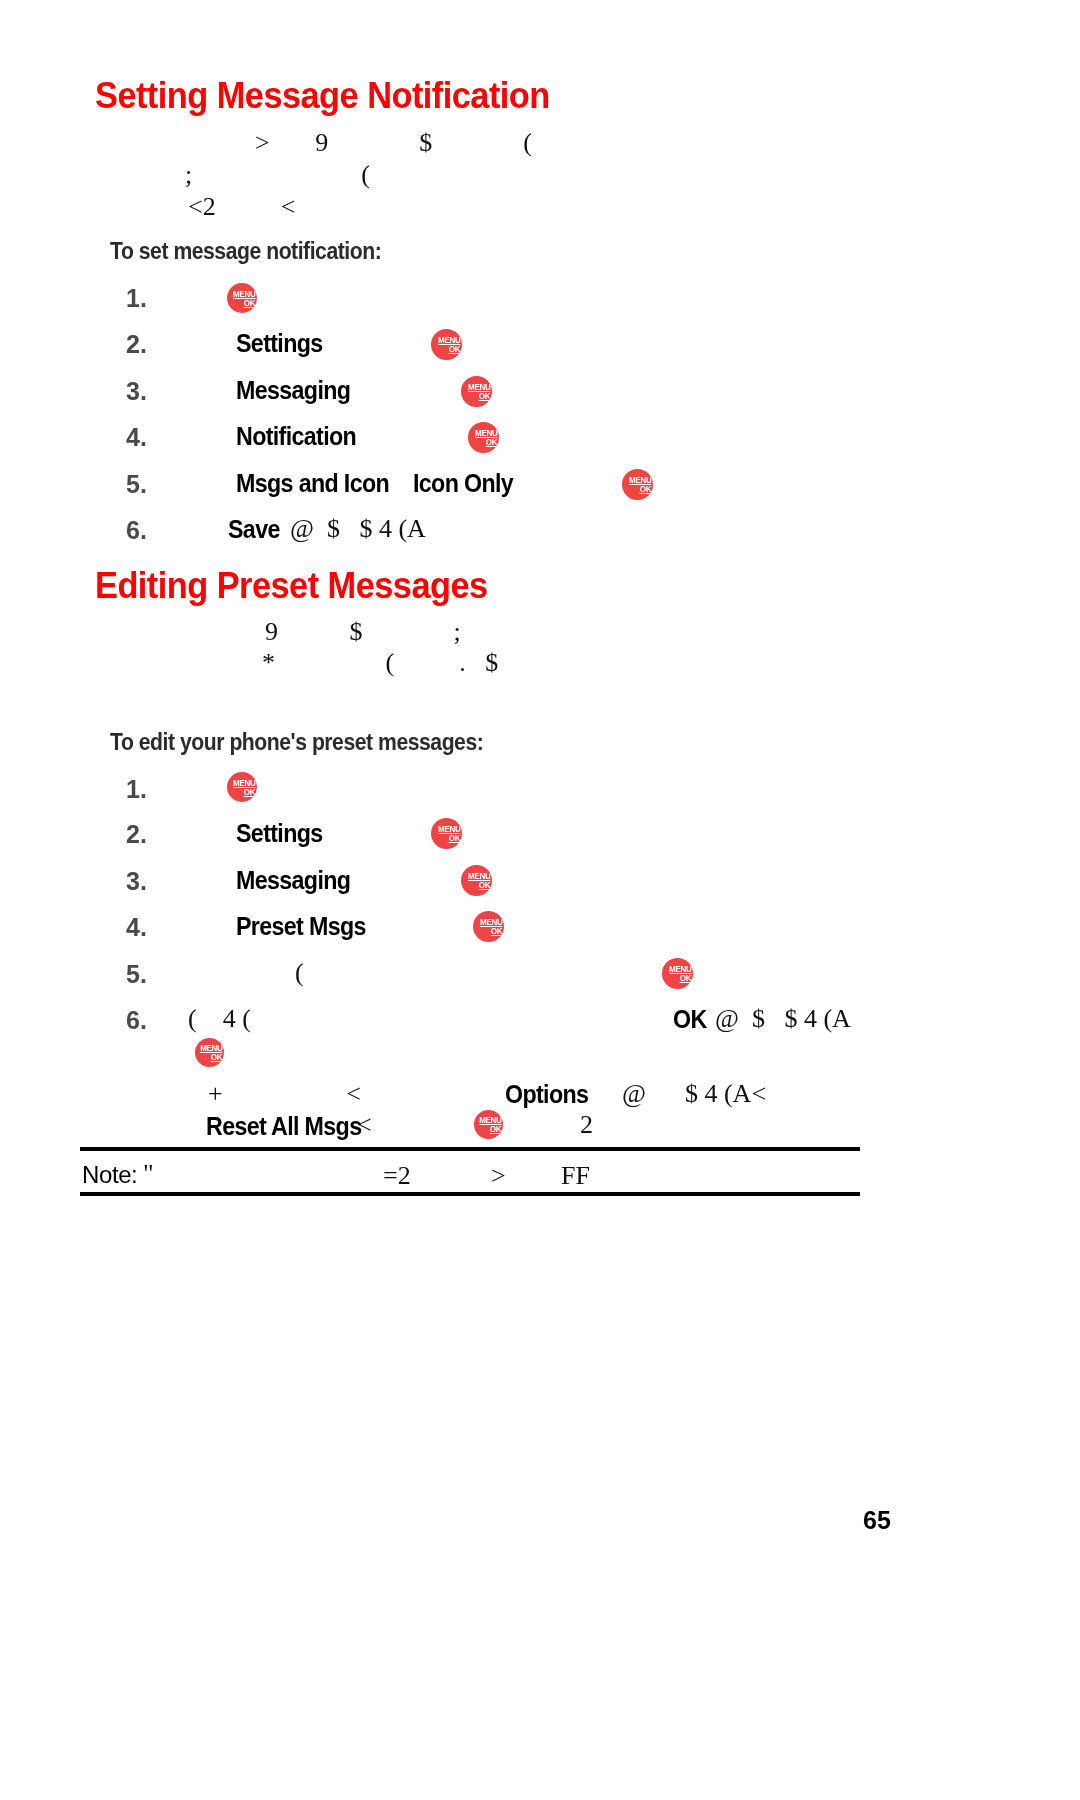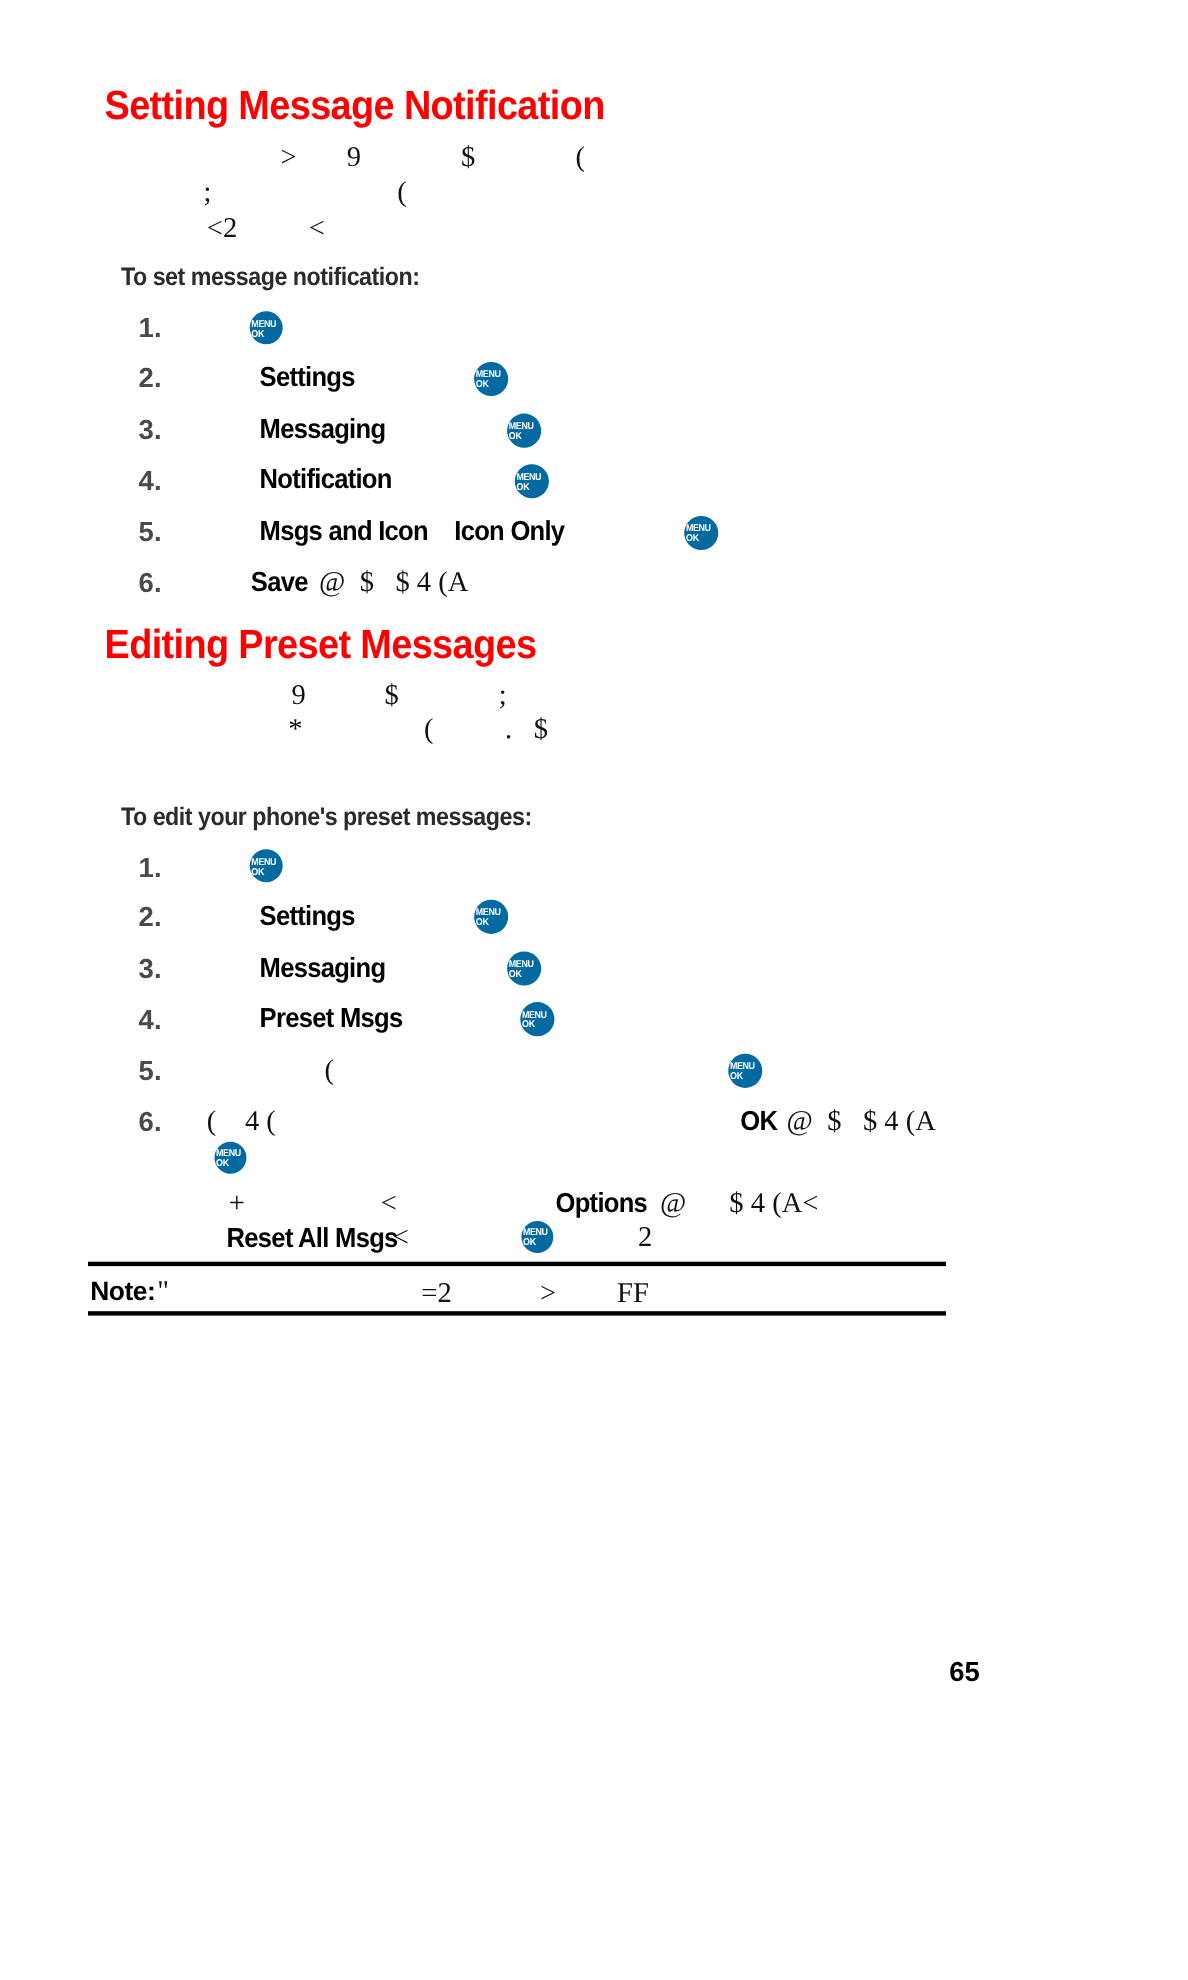--- a/index.html
+++ b/index.html
@@ -81,29 +81,30 @@
     position: absolute;
     font-family: "Liberation Serif", serif;
     font-size: 26px;
     color: #111111;
     white-space: pre;
   }
 
   
   .menuok {
     position: absolute;
-    background: #0369a1;
+    background: #ef4444;
     border-radius: 50%;
     color: #ffffff;
-    text-align: left;
+    text-align: right;
     font-family: "Liberation Sans", sans-serif;
     font-weight: bold;
     line-height: 1;
     overflow: hidden;
     box-sizing: border-box;
+    text-decoration: underline;
   }
   .menuok .l1 {
     display: block;
     font-size: 9px;
     letter-spacing: -0.4px;
     transform: scaleX(0.9);
   }
   .menuok .l2 {
     display: block;
     font-size: 9px;
@@ -114,21 +115,21 @@
   .menuok.sz2 { width: 31px; height: 31px; padding-top: 7px; }
   .menuok.sz3 { width: 29px; height: 29px; padding-top: 6px; }
 
   
   .rule {
     position: absolute;
     background: #000000;
   }
   .note-label {
     position: absolute;
-    font-weight: bold;
+    font-weight: normal;
     font-size: 24px;
     color: #000000;
     letter-spacing: -0.4px;
     white-space: nowrap;
   }
   .note-stray {
     position: absolute;
     font-family: "Liberation Serif", serif;
     font-size: 26px;
     color: #111111;
@@ -250,21 +251,21 @@
   <div class="step-text bold" style="left:673px; top:1005px;">OK</div>
   <div class="stray" style="left:715px; top:1004px;">@  $   $ 4 (A</div>
 
   <div class="menuok sz3" style="left:195px; top:1038px;">
     <span class="l1">MENU</span>
     <span class="l2">OK</span>
   </div>
 
   <div class="stray" style="left:208px; top:1079px;">+                   &lt;</div>
   <div class="step-text bold" style="left:505px; top:1080px;">Options</div>
-  <div class="stray" style="left:600px; top:1079px;">@      $ 4 (A&lt;</div>
+  <div class="stray" style="left:622px; top:1079px;">@      $ 4 (A&lt;</div>
 
   <div class="step-text bold" style="left:206px; top:1112px;">Reset All Msgs</div>
   <div class="stray" style="left:357px; top:1110px;">&lt;</div>
   <div class="menuok sz3" style="left:474px; top:1110px;">
     <span class="l1">MENU</span>
     <span class="l2">OK</span>
   </div>
   <div class="stray" style="left:580px; top:1110px;">2</div>
 
   <div class="rule" style="left:80px; top:1147px; width:780px; height:4px;"></div>

